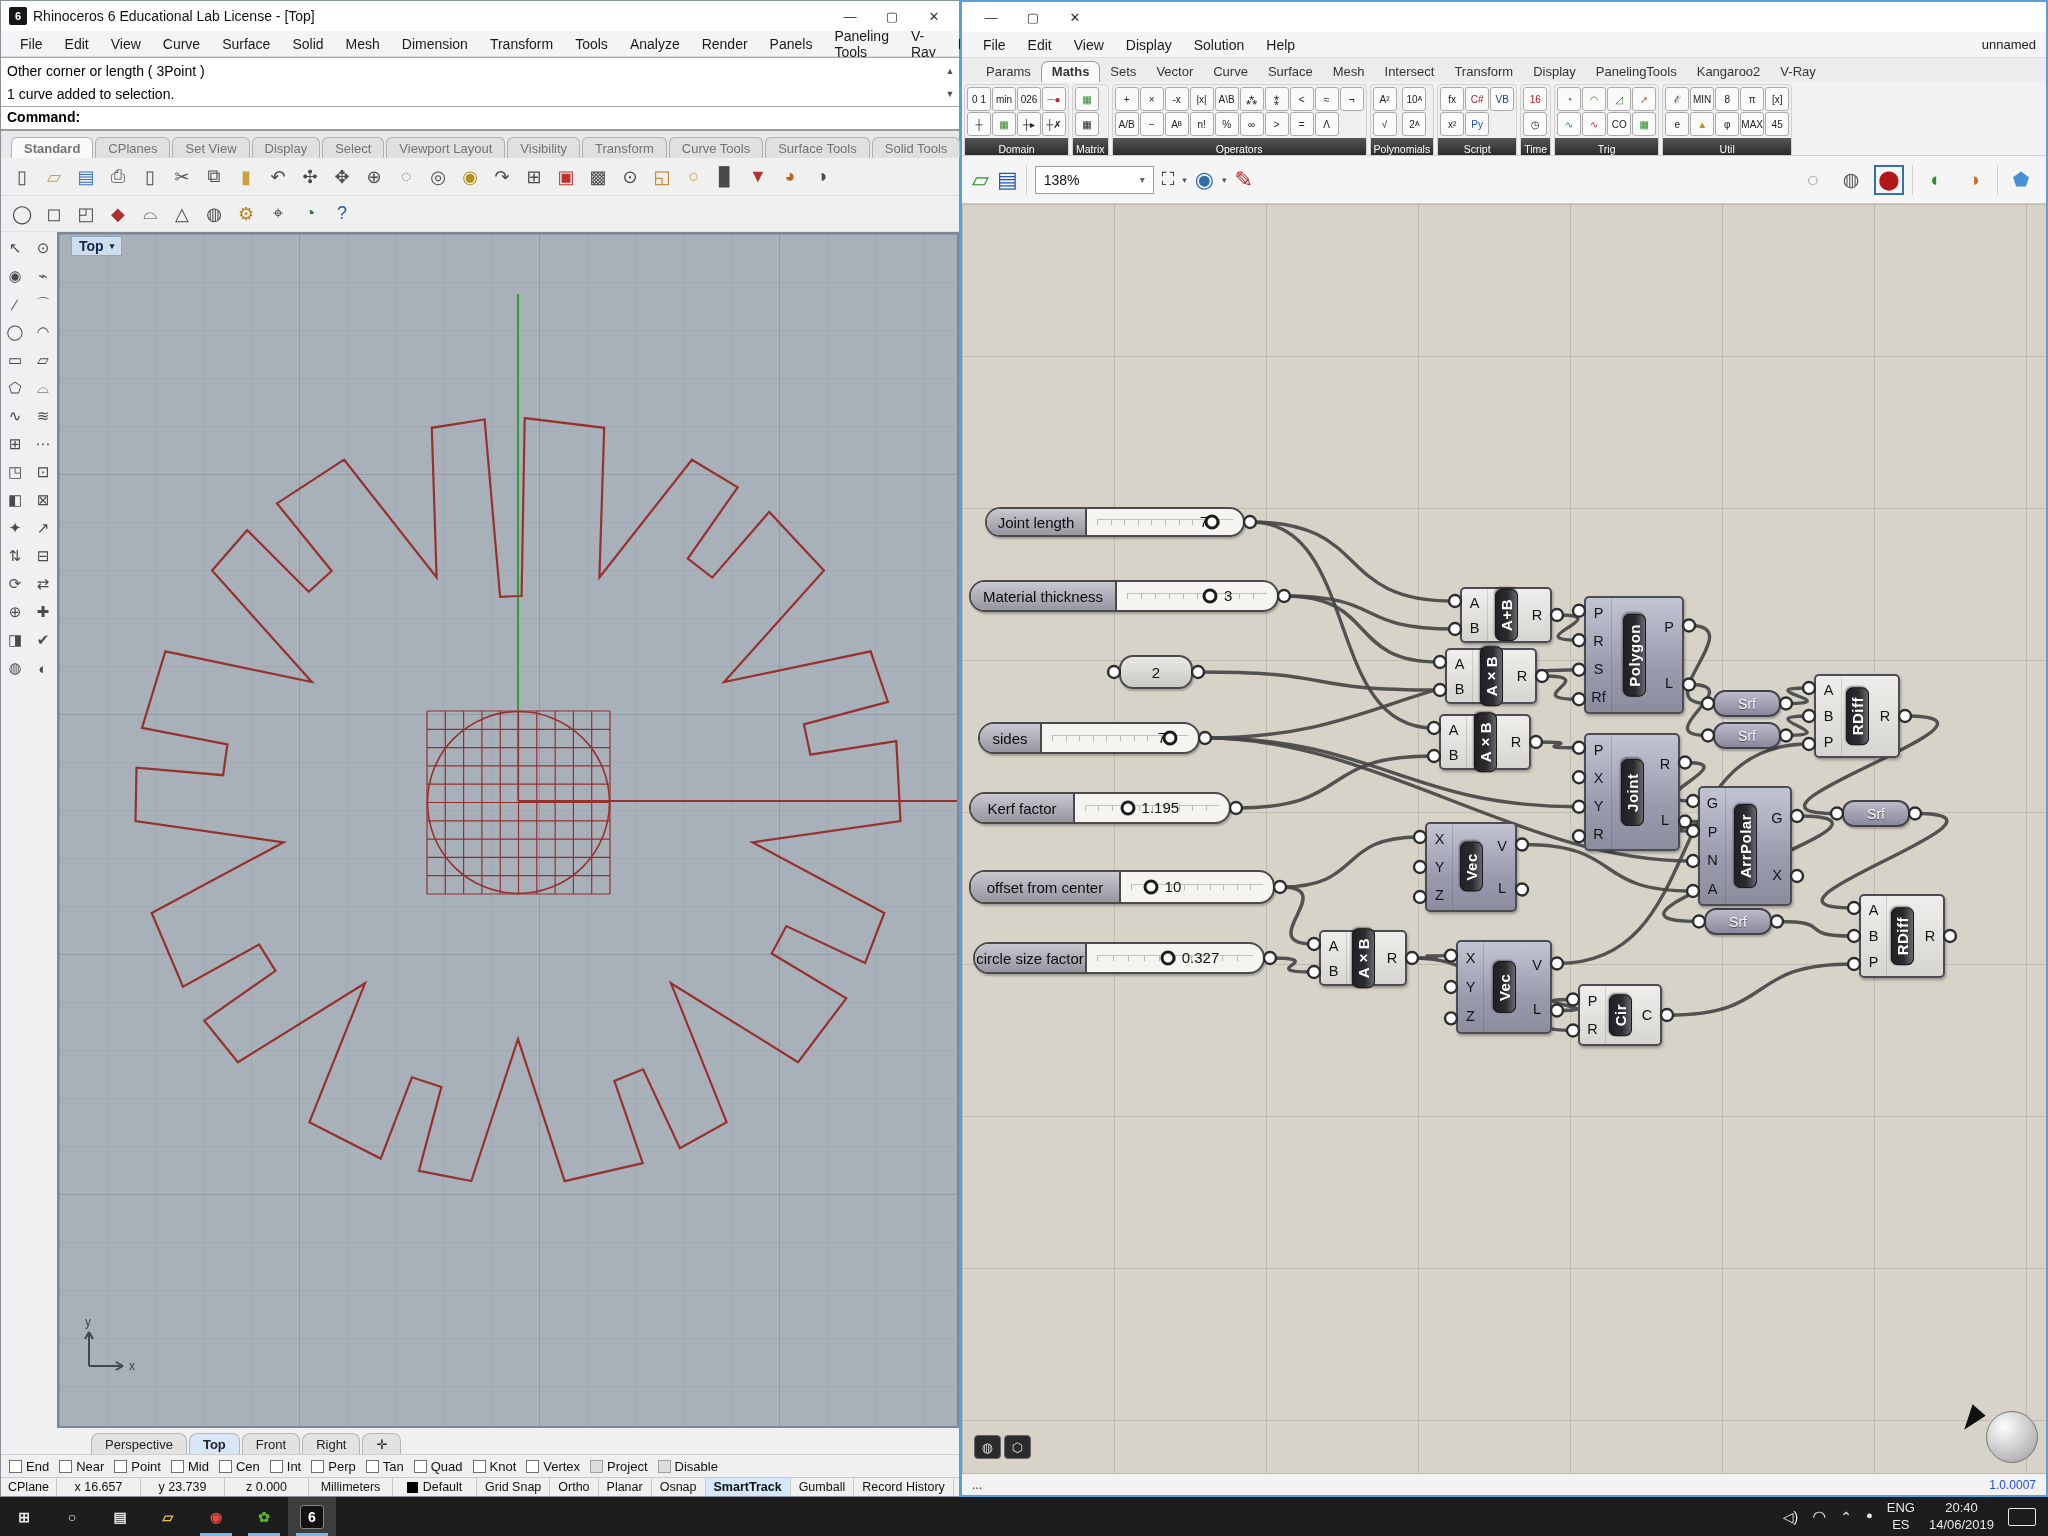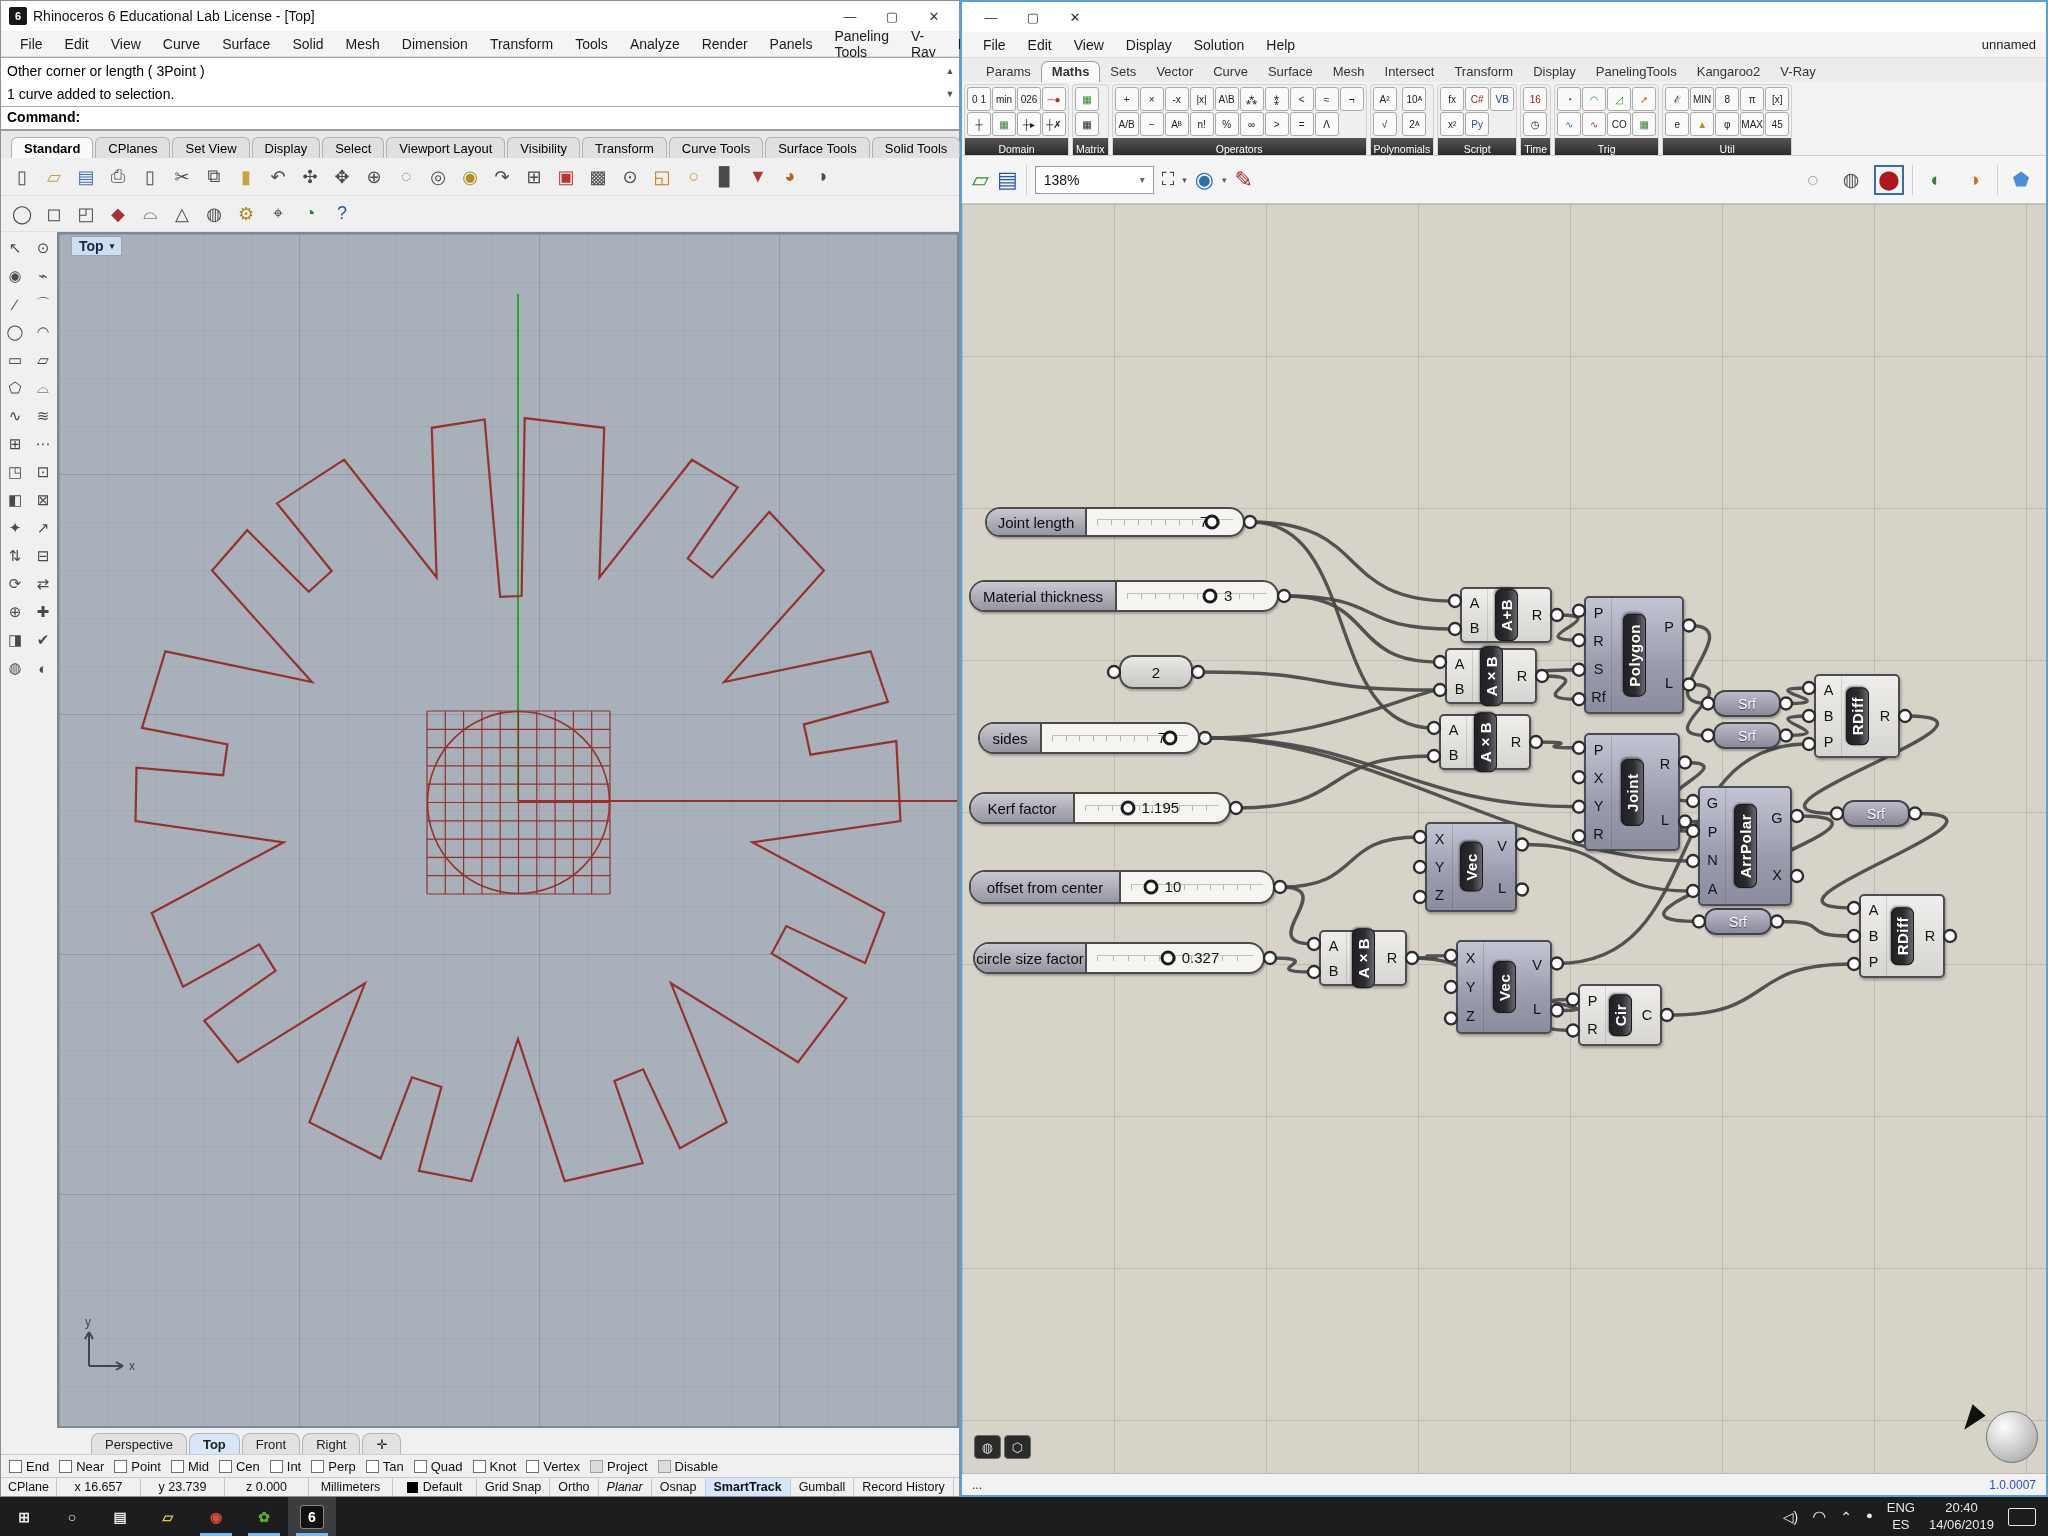--- a/index.html
+++ b/index.html
@@ -20,21 +20,21 @@
   .menubar { height:26px; background:#f4f4f4; border-bottom:1px solid #d9d9d9; display:flex; align-items:center; padding-left:8px; flex:0 0 auto; }
   .menu-item { font-size:14px; color:#1a1a1a; padding:0 11px; }
 
   
   .cmdhist { height:50px; background:#fff; border:1px solid #a9a9a9; border-left:none; border-right:none; font-size:14px; color:#000; padding:2px 6px; position:relative; flex:0 0 auto; }
   .cmdhist div { line-height:23px; }
   .cmd-scroll { position:absolute; right:2px; top:2px; width:14px; height:44px; display:flex; flex-direction:column; justify-content:space-between; align-items:center; font-size:9px; color:#555; }
   .cmdprompt { height:24px; background:#fff; border-bottom:2px solid #9a9a9a; font-size:14px; font-weight:bold; color:#000; padding:2px 6px; flex:0 0 auto; }
 
   .rtabs { height:27px; background:#e8e8e8; display:flex; align-items:flex-end; padding-left:10px; gap:2px; flex:0 0 auto; }
-  .rtab { font-size:13px; color:#000000; background:#e0e0e0; border:1px solid #b1b1b1; border-bottom:none; border-radius:6px 6px 0 0; padding:3px 12px 2px; white-space:nowrap; }
+  .rtab { font-size:13px; color:#737373; background:#e0e0e0; border:1px solid #b1b1b1; border-bottom:none; border-radius:6px 6px 0 0; padding:3px 12px 2px; white-space:nowrap; }
   .rtab.active { background:#fafafa; font-weight:bold; }
   .iconrow { height:38px; background:#f0f0f0; display:flex; align-items:center; padding-left:6px; gap:2px; flex:0 0 auto; border-bottom:1px solid #e0e0e0; }
   .ticon { width:30px; height:30px; display:flex; align-items:center; justify-content:center; font-size:18px; color:#4a4a4a; border-radius:3px; }
 
   .workarea { flex:1 1 auto; display:flex; min-height:0; }
   .sidebar { width:56px; background:#f0f0f0; display:grid; grid-template-columns:26px 26px; gap:2px; padding:3px 1px; align-content:start; }
   .sicon { width:26px; height:26px; display:flex; align-items:center; justify-content:center; font-size:15px; color:#4a4a4a; }
 
   .viewport { position:relative; flex:1 1 auto; background:#a8b0ba; border:2px solid #7d8894;
     background-image:
@@ -349,21 +349,21 @@
         </div>
         <div class="scell" style="min-width: 84px;">
           <span>Millimeters</span>
         </div>
         <div class="scell" style="min-width: 84px;">
           <span class="swatch"></span>
           <span>Default</span>
         </div>
         <div class="scell" style="flex: 0 0 auto;">Grid Snap</div>
         <div class="scell" style="flex: 0 0 auto;">Ortho</div>
-        <div class="scell" style="flex: 0 0 auto; font-style: italic;">Planar</div>
+        <div class="scell" style="flex: 0 0 auto;">Planar</div>
         <div class="scell" style="flex: 0 0 auto;">Osnap</div>
         <div class="scell hl" style="flex: 0 0 auto;">SmartTrack</div>
         <div class="scell" style="flex: 0 0 auto;">Gumball</div>
         <div class="scell" style="flex: 0 0 auto;">Record History</div>
         <div class="scell" style="flex: 0 0 auto;">Filter</div>
       </div>
   </div>
 
   <div class="win" id="gh-window">
     <div class="titlebar">

